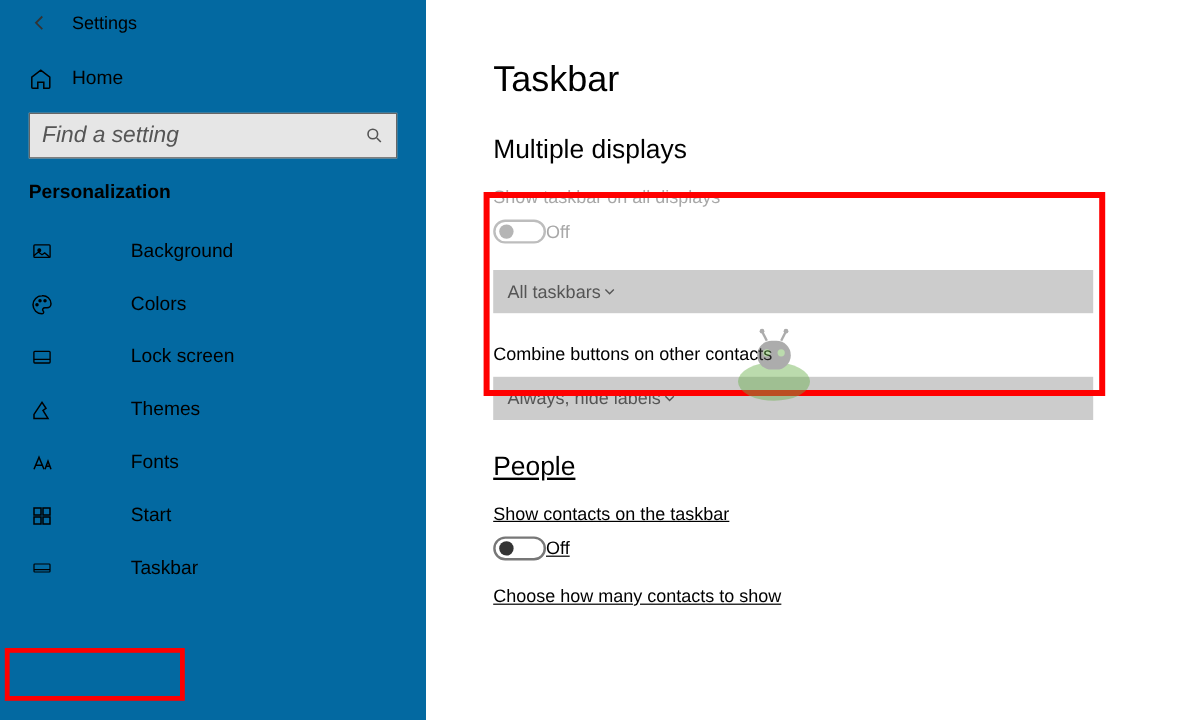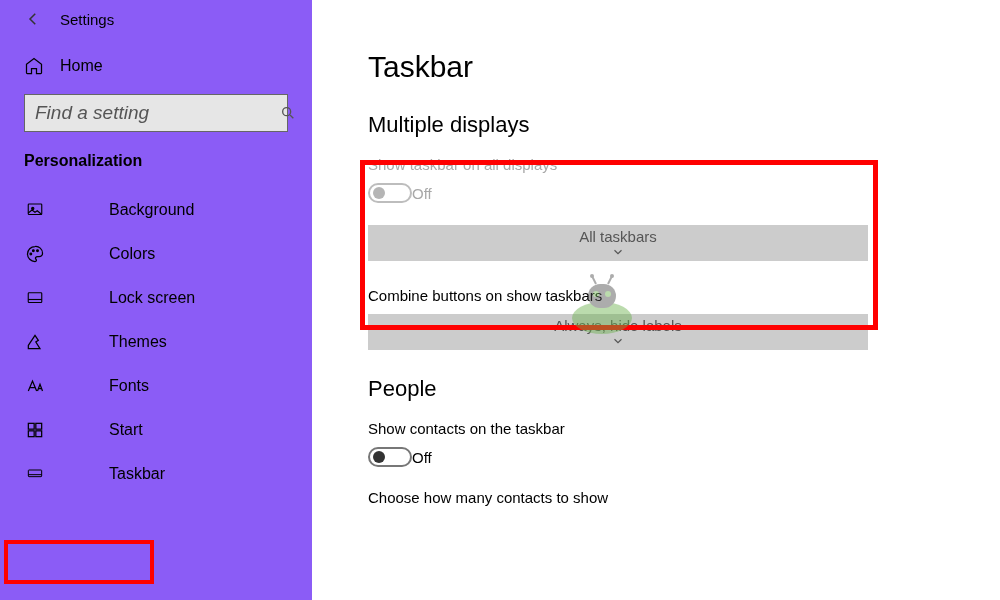--- a/index.html
+++ b/index.html
@@ -1,17 +1,17 @@
 <!DOCTYPE html>
 <html><head>
 <meta charset="utf-8">
 <style>
 * { margin: 0; padding: 0; box-sizing: border-box; font-family: "Segoe UI", -apple-system, sans-serif; }
 body { width: 1000px; height: 600px; background: #fff; overflow: hidden; display: flex; }
-.sidebar { width: 312px; height: 100%; background: #8b5cf6; padding: 10px 0; position: relative; }
+.sidebar { width: 355px; height: 100%; background: #0369a1; padding: 10px 0; position: relative; }
 .topbar { display: flex; align-items: center; gap: 18px; padding: 0 24px 18px 24px; }
 .back-arrow { width: 18px; height: 18px; display: flex; align-items: center; justify-content: center; color: #333; }
 .settings-label { font-size: 15px; color: #000; }
 .home-row { display: flex; align-items: center; gap: 16px; padding: 10px 24px 18px 24px; }
 .home-icon { width: 20px; height: 20px; }
 .home-label { font-size: 16px; color: #000; }
 .search-box { margin: 0 24px 20px 24px; height: 38px; border: 1.5px solid #666; background: #e6e6e6; display: flex; align-items: center; padding: 0 10px; }
 .search-input { flex: 1; border: none; background: transparent; font-size: 19px; color: #555; outline: none; }
 .search-input::placeholder { color: #555; font-style: italic; }
 .search-icon { width: 16px; height: 16px; color: #555; }
@@ -25,26 +25,26 @@
 .section-heading { font-size: 22px; font-weight: 400; color: #000; margin-bottom: 18px; }
 .setting-label { font-size: 15px; color: #000; margin-bottom: 10px; }
 .setting-label.disabled { color: #a8a8a8; }
 .toggle-row { display: flex; align-items: center; margin-bottom: 22px; }
 .toggle { width: 44px; height: 20px; border: 2px solid #777; border-radius: 20px; position: relative; background: #fff; cursor: pointer; }
 .toggle.disabled { border-color: #bdbdbd; cursor: default; }
 .toggle-knob { position: absolute; width: 12px; height: 12px; border-radius: 50%; background: #333; top: 2px; left: 3px; }
 .toggle.disabled .toggle-knob { background: #b5b5b5; }
 .toggle-state { font-size: 15px; color: #000; }
 .toggle-state.disabled { color: #a8a8a8; }
-.dropdown { width: 500px; height: 36px; background: #ccc; display: flex; align-items: center; justify-content: center; padding: 0 12px; margin-bottom: 26px; cursor: pointer; flex-direction: column; }
+.dropdown { width: 500px; height: 36px; background: #ccc; display: flex; align-items: center; justify-content: flex-start; padding: 0 12px; margin-bottom: 26px; cursor: pointer; }
 .dropdown-value { font-size: 15px; color: #555; }
 .dropdown-chevron { width: 14px; height: 14px; color: #555; }
 .highlight-main { position: absolute; border: 5px solid #f00; pointer-events: none; left: 48px; top: 160px; width: 518px; height: 170px; }
 .watermark { position: absolute; left: 250px; top: 270px; width: 80px; height: 66px; opacity: 0.45; pointer-events: none; }
-.people-section { margin-top: 12px; }
+.people-section { margin-top: 12px; text-decoration: underline; }
 </style>
 </head>
 <body>
 
 <div class="sidebar">
   <div class="topbar">
     <span class="back-arrow">
       <svg viewBox="0 0 24 24" width="18" height="18" fill="none" stroke="currentColor" stroke-width="2">
           <path d="M15 5l-7 7 7 7"></path>
         </svg>
@@ -165,21 +165,21 @@
 
   <div class="dropdown">
     <span class="dropdown-value">All taskbars</span>
     <span class="dropdown-chevron">
       <svg viewBox="0 0 24 24" width="14" height="14" fill="none" stroke="currentColor" stroke-width="2">
           <path d="M6 9l6 6 6-6"></path>
         </svg>
     </span>
   </div>
 
-  <div class="setting-label">Combine buttons on show taskbars</div>
+  <div class="setting-label">Combine buttons on other contacts</div>
   <div class="dropdown">
     <span class="dropdown-value">Always, hide labels</span>
     <span class="dropdown-chevron">
       <svg viewBox="0 0 24 24" width="14" height="14" fill="none" stroke="currentColor" stroke-width="2">
           <path d="M6 9l6 6 6-6"></path>
         </svg>
     </span>
   </div>
 
   <div class="people-section">

